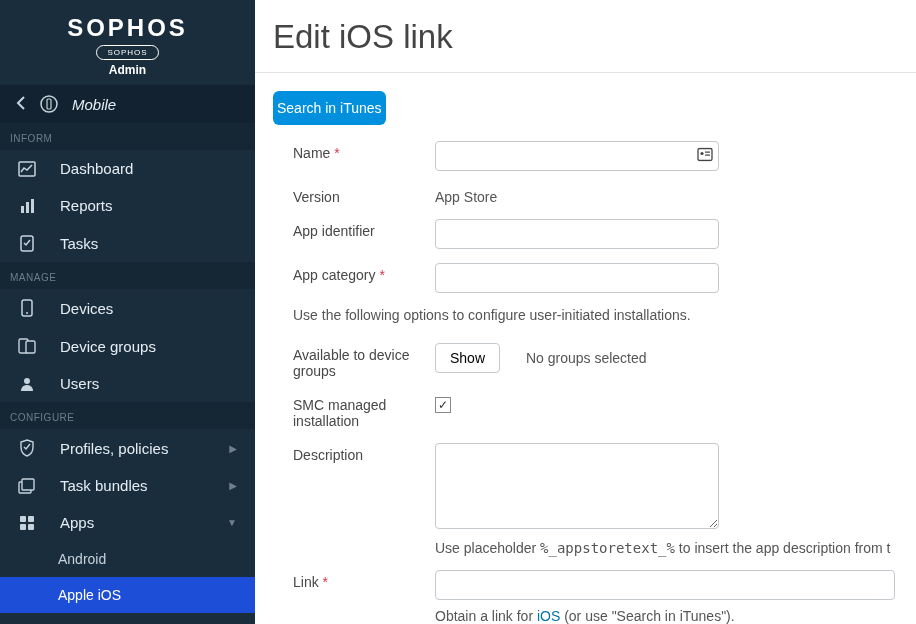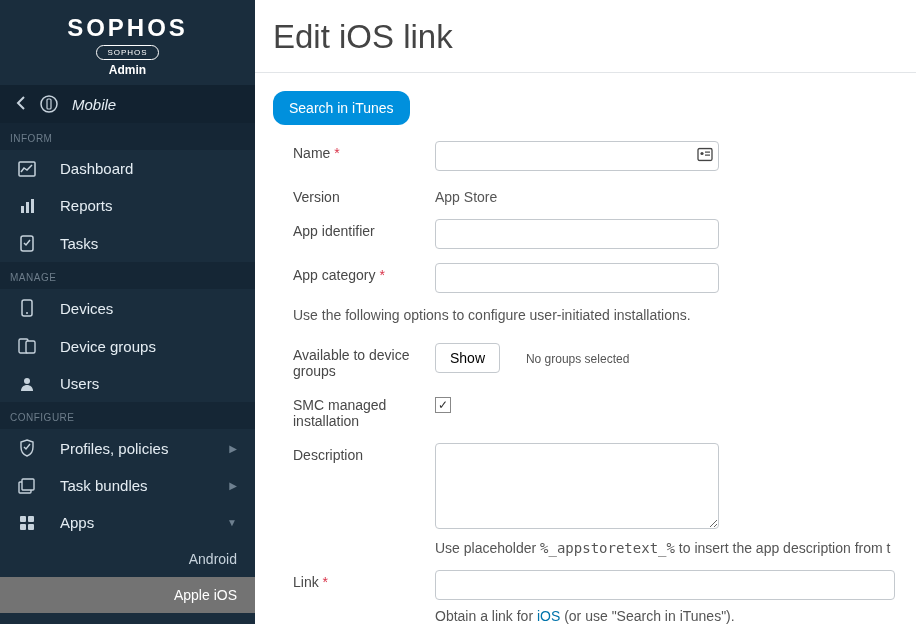--- a/index.html
+++ b/index.html
@@ -86,24 +86,23 @@
     font-size: 10px;
     color: #6e8090;
   }
   .nav-icon { width: 18px; display:flex; align-items:center; justify-content:center; }
   .nav-icon svg { display:block; }
   .subnav {
     padding: 10px 18px 10px 58px;
     color: #c6d2dc;
     font-size: 14px;
     cursor: pointer;
-    text-align: right;
   }
   .subnav.active {
-    background: #737373;
+    background: #1d4ed8;
     color: #fff;
   }
   .main {
     flex: 1;
     padding: 18px 0 0 18px;
     overflow: hidden;
   }
   .page-title {
     font-size: 33px;
     font-weight: 400;
@@ -112,22 +111,22 @@
   }
   .divider {
     border-top: 1px solid #e2e5e8;
     margin-left: -18px;
     margin-bottom: 18px;
   }
   .btn-primary {
     background: #0090dd;
     color: #fff;
     border: none;
-    border-radius: 12px;
-    padding: 9px 16px;
+    border-radius: 6px;
+    padding: 9px 4px;
     font-size: 14px;
     cursor: pointer;
     margin-bottom: 16px;
   }
   .form-row {
     display: flex;
     align-items: flex-start;
     margin-bottom: 14px;
   }
   .form-label {
@@ -162,24 +161,24 @@
     padding-left: 20px;
     margin-bottom: 20px;
   }
   .btn-secondary {
     background: #fff;
     border: 1px solid #c4c9ce;
     border-radius: 4px;
     padding: 6px 14px;
     font-size: 14px;
     cursor: pointer;
-    margin-right: 0;
+    margin-right: 22px;
     text-align: center;
   }
-  .inline-note { color: #555; font-size:12px;margin-left:22px; }
+  .inline-note { color: #555; font-size:14px; }
   .checkbox {
     width: 16px; height: 16px;
     border: 1px solid #888;
     display:inline-flex; align-items:center; justify-content:center;
     font-size:12px;
     margin-top:4px;
   }
   .textarea {
     width: 284px;
     height: 86px;

